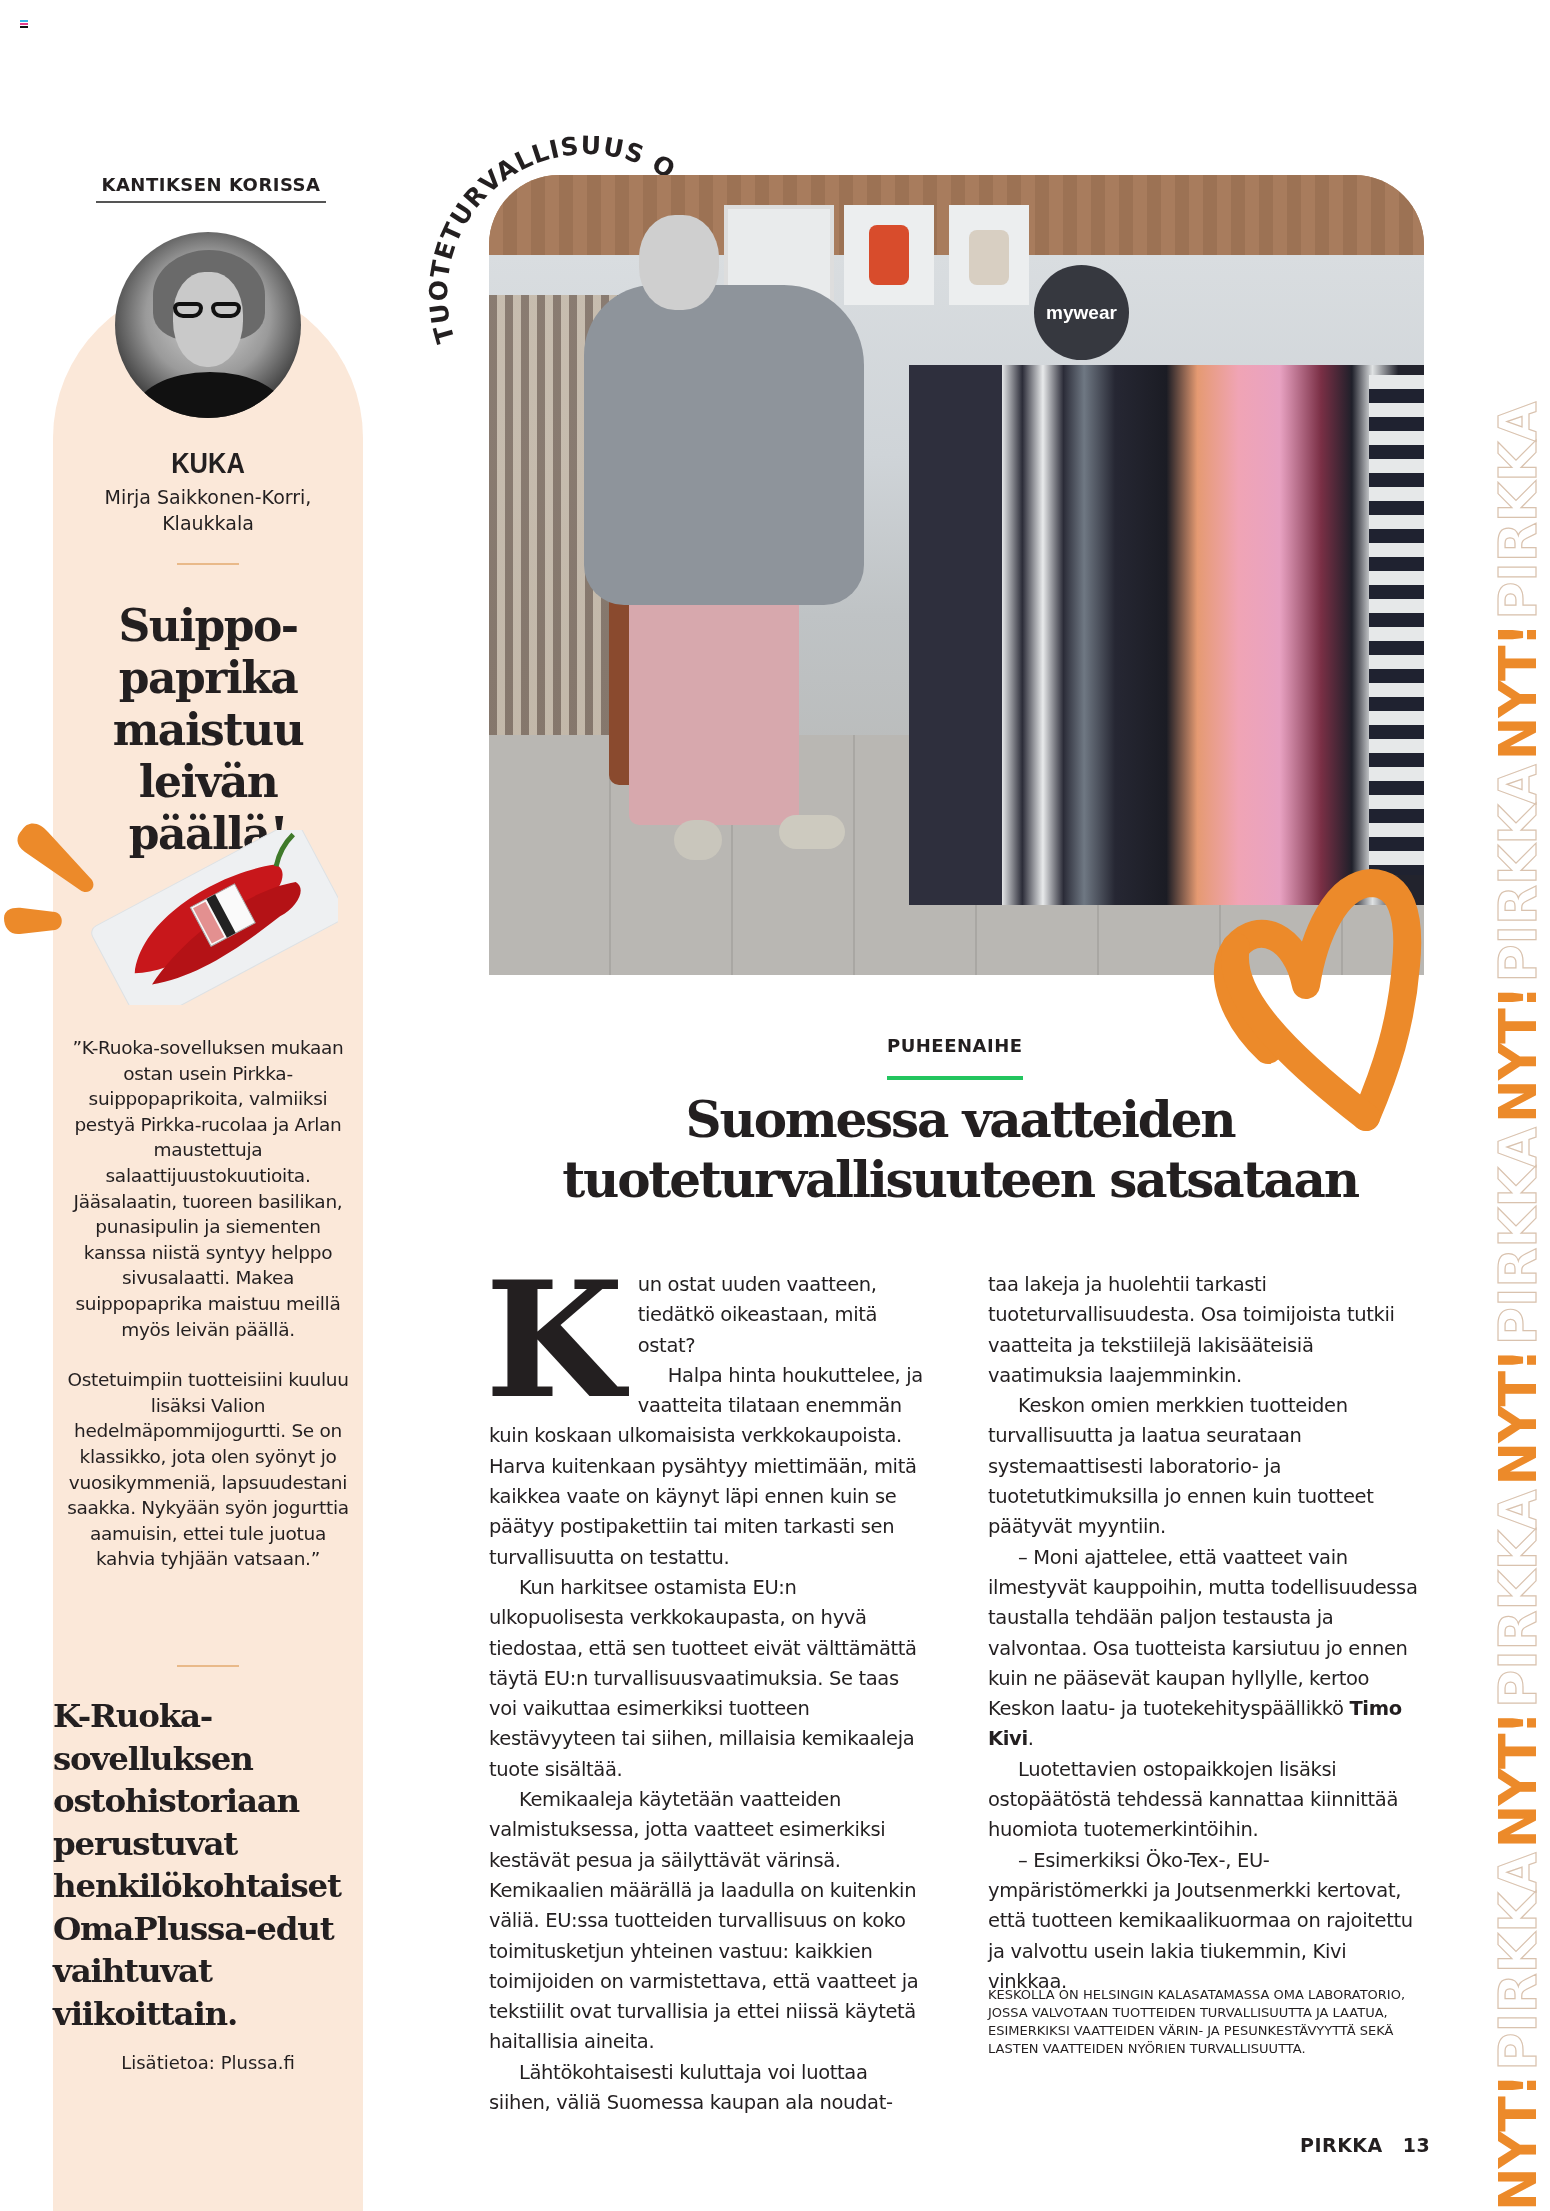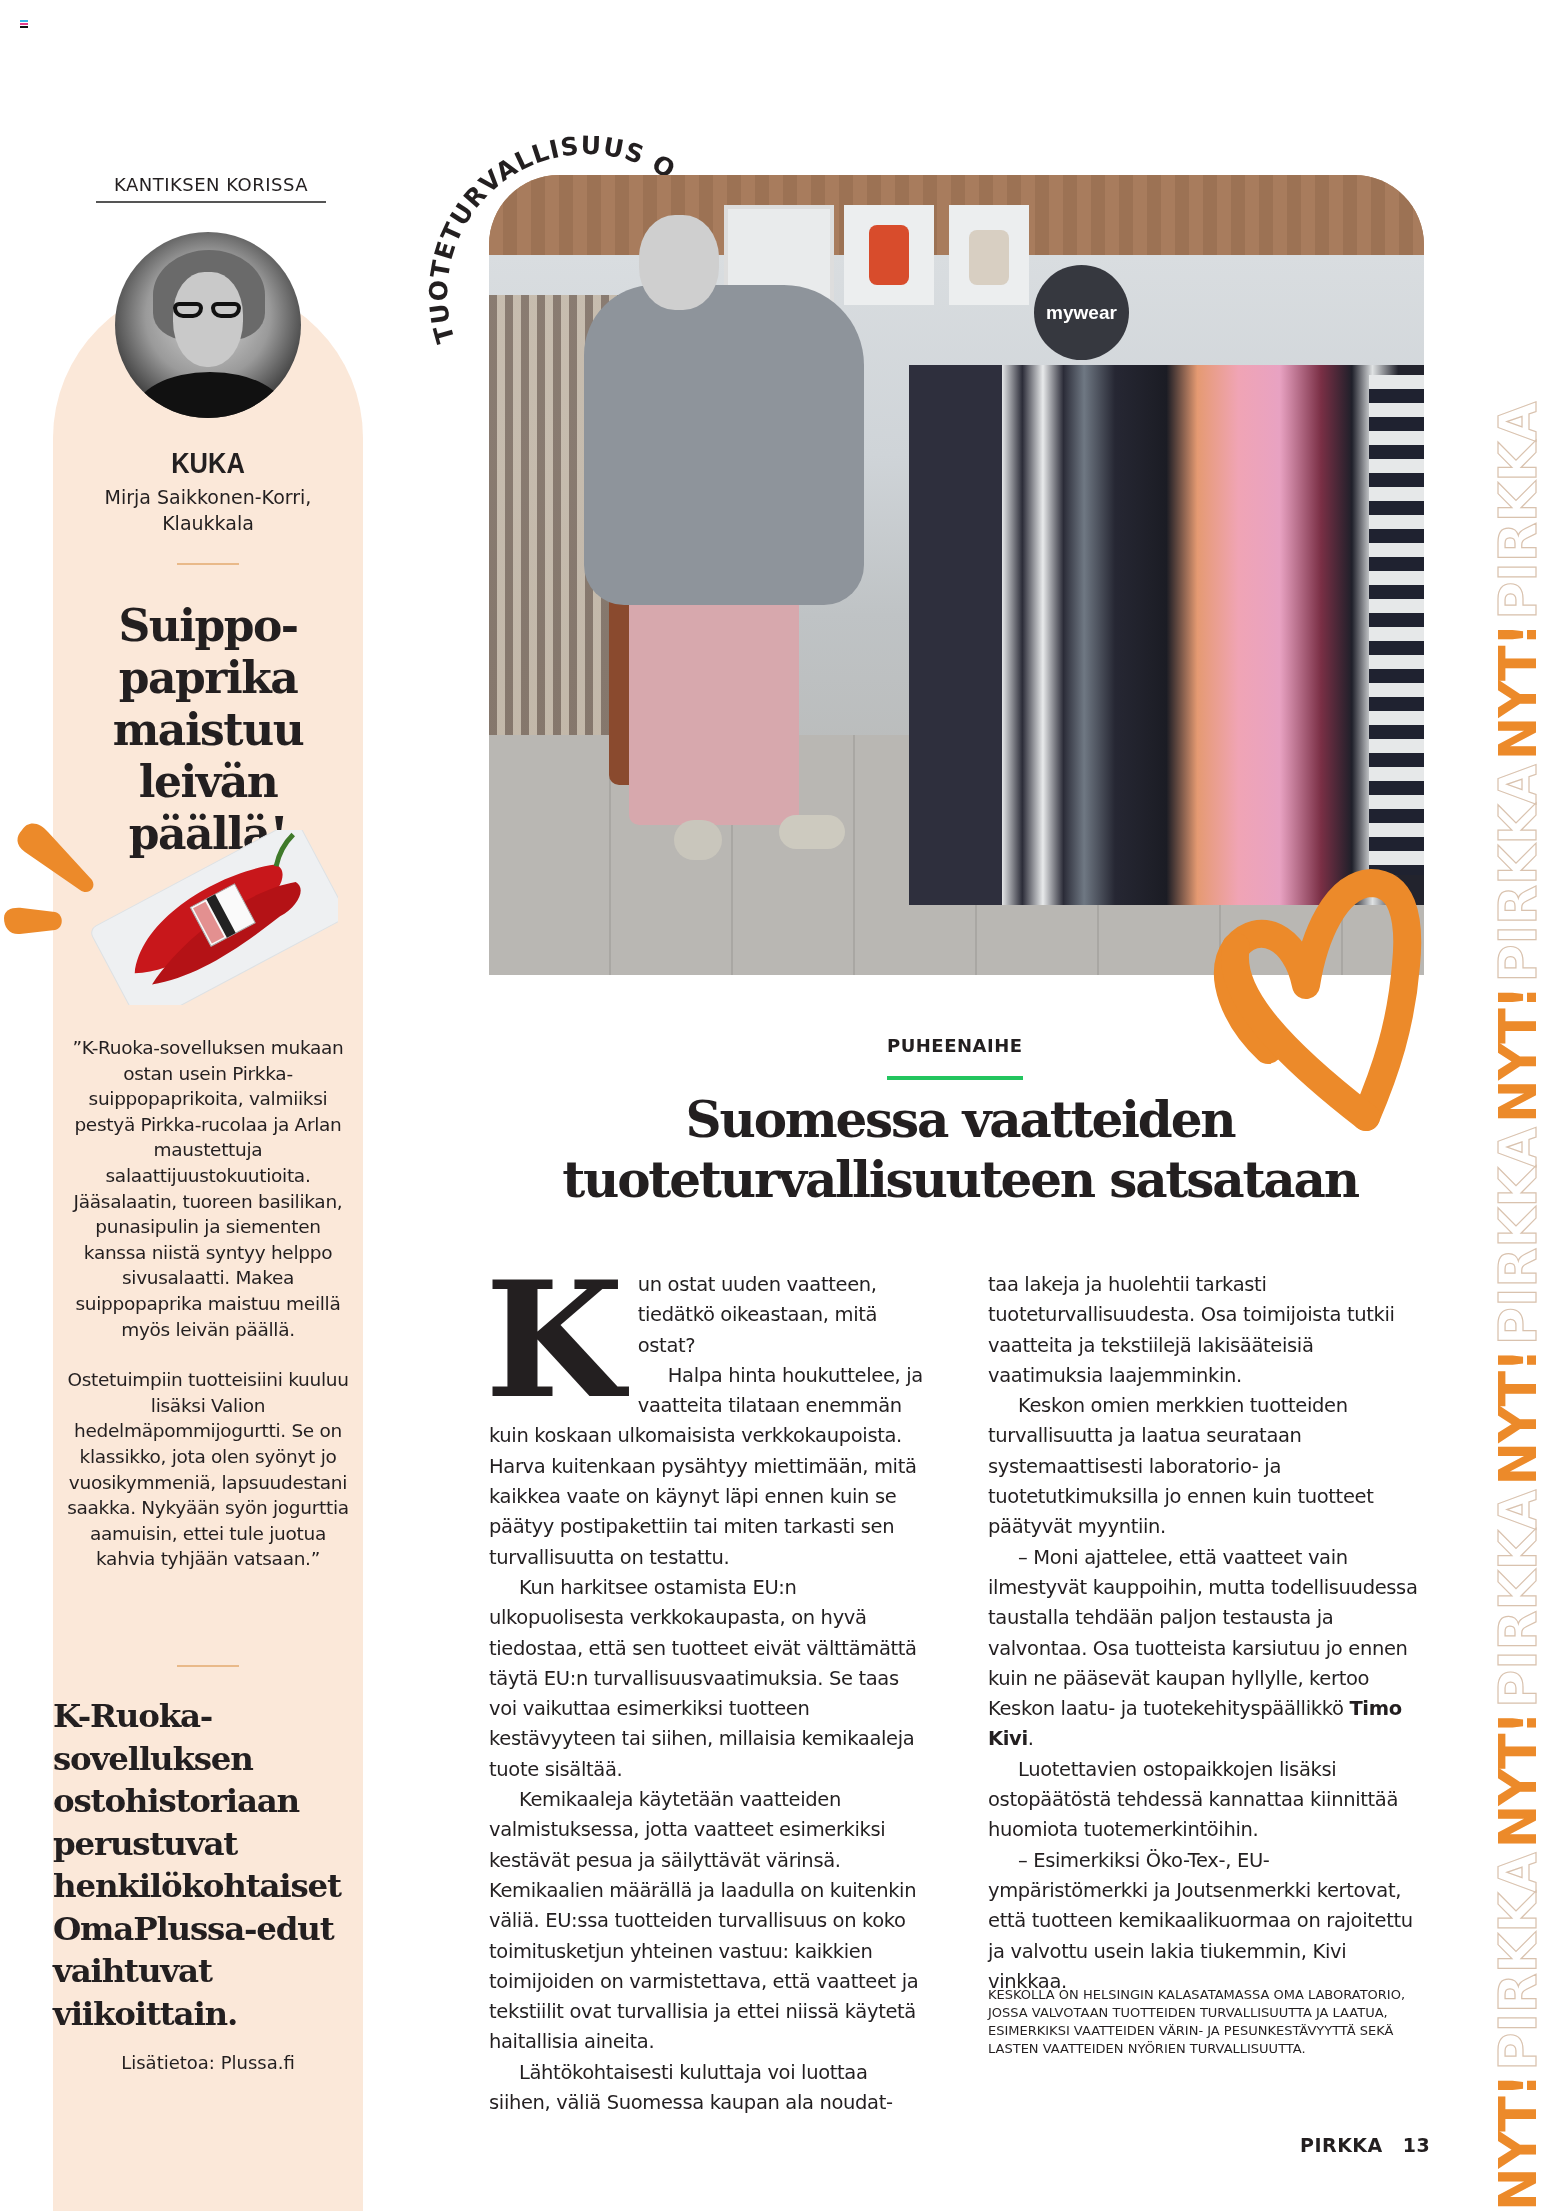--- a/index.html
+++ b/index.html
@@ -5,21 +5,21 @@
   * { box-sizing: border-box; margin: 0; padding: 0; }
   html, body { width: 1550px; height: 2211px; background: #ffffff; overflow: hidden; }
   body { position: relative; font-family: "DejaVu Sans", sans-serif; color: #231f20; }
 
   .print-mark { position: absolute; left: 20px; top: 20px; width: 8px; height: 7px; }
   .print-mark span { display: block; height: 2px; margin-bottom: 1px; }
 
   
   .section-label {
     position: absolute; left: 96px; top: 174px; width: 230px;
-    font-family: "DejaVu Sans", sans-serif; font-weight: normal; font-size: 18px;
+    font-family: "DejaVu Sans", sans-serif; font-weight: bold; font-size: 18px;
     letter-spacing: 0.5px; text-align: center; color: #231f20;
     border-bottom: 2px solid #555; padding-bottom: 6px;
   }
   .sidebar-panel {
     position: absolute; left: 53px; top: 283px; width: 310px; height: 1928px;
     background: #fbe8d9; border-radius: 155px 155px 0 0;
   }
   .avatar {
     position: absolute; left: 115px; top: 232px; width: 186px; height: 186px;
     border-radius: 50%; overflow: hidden;

